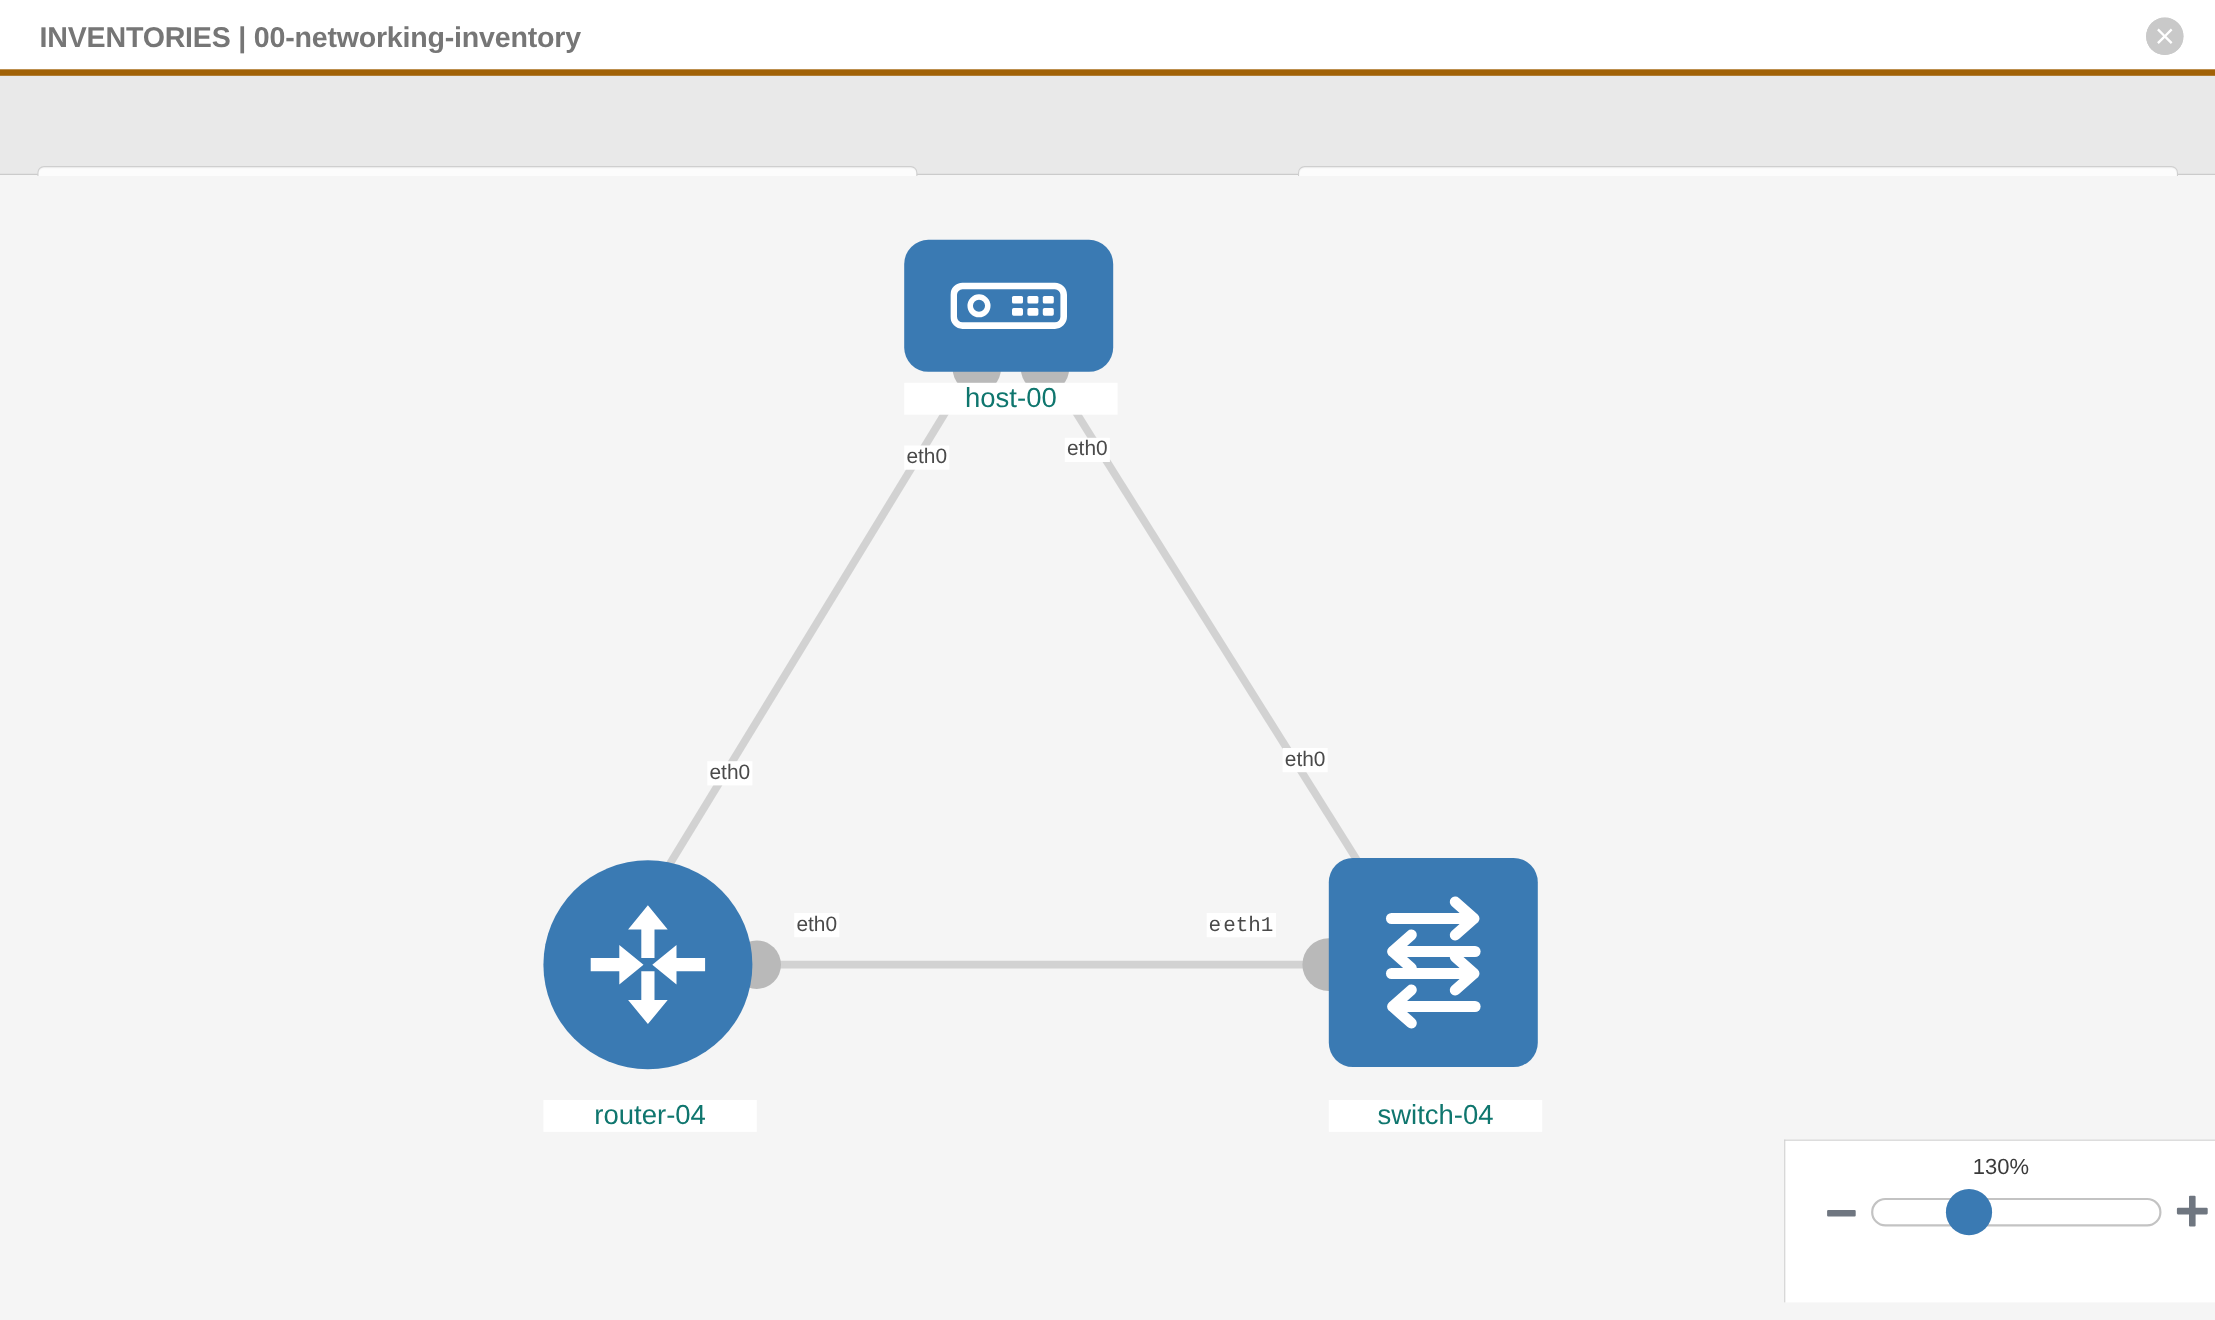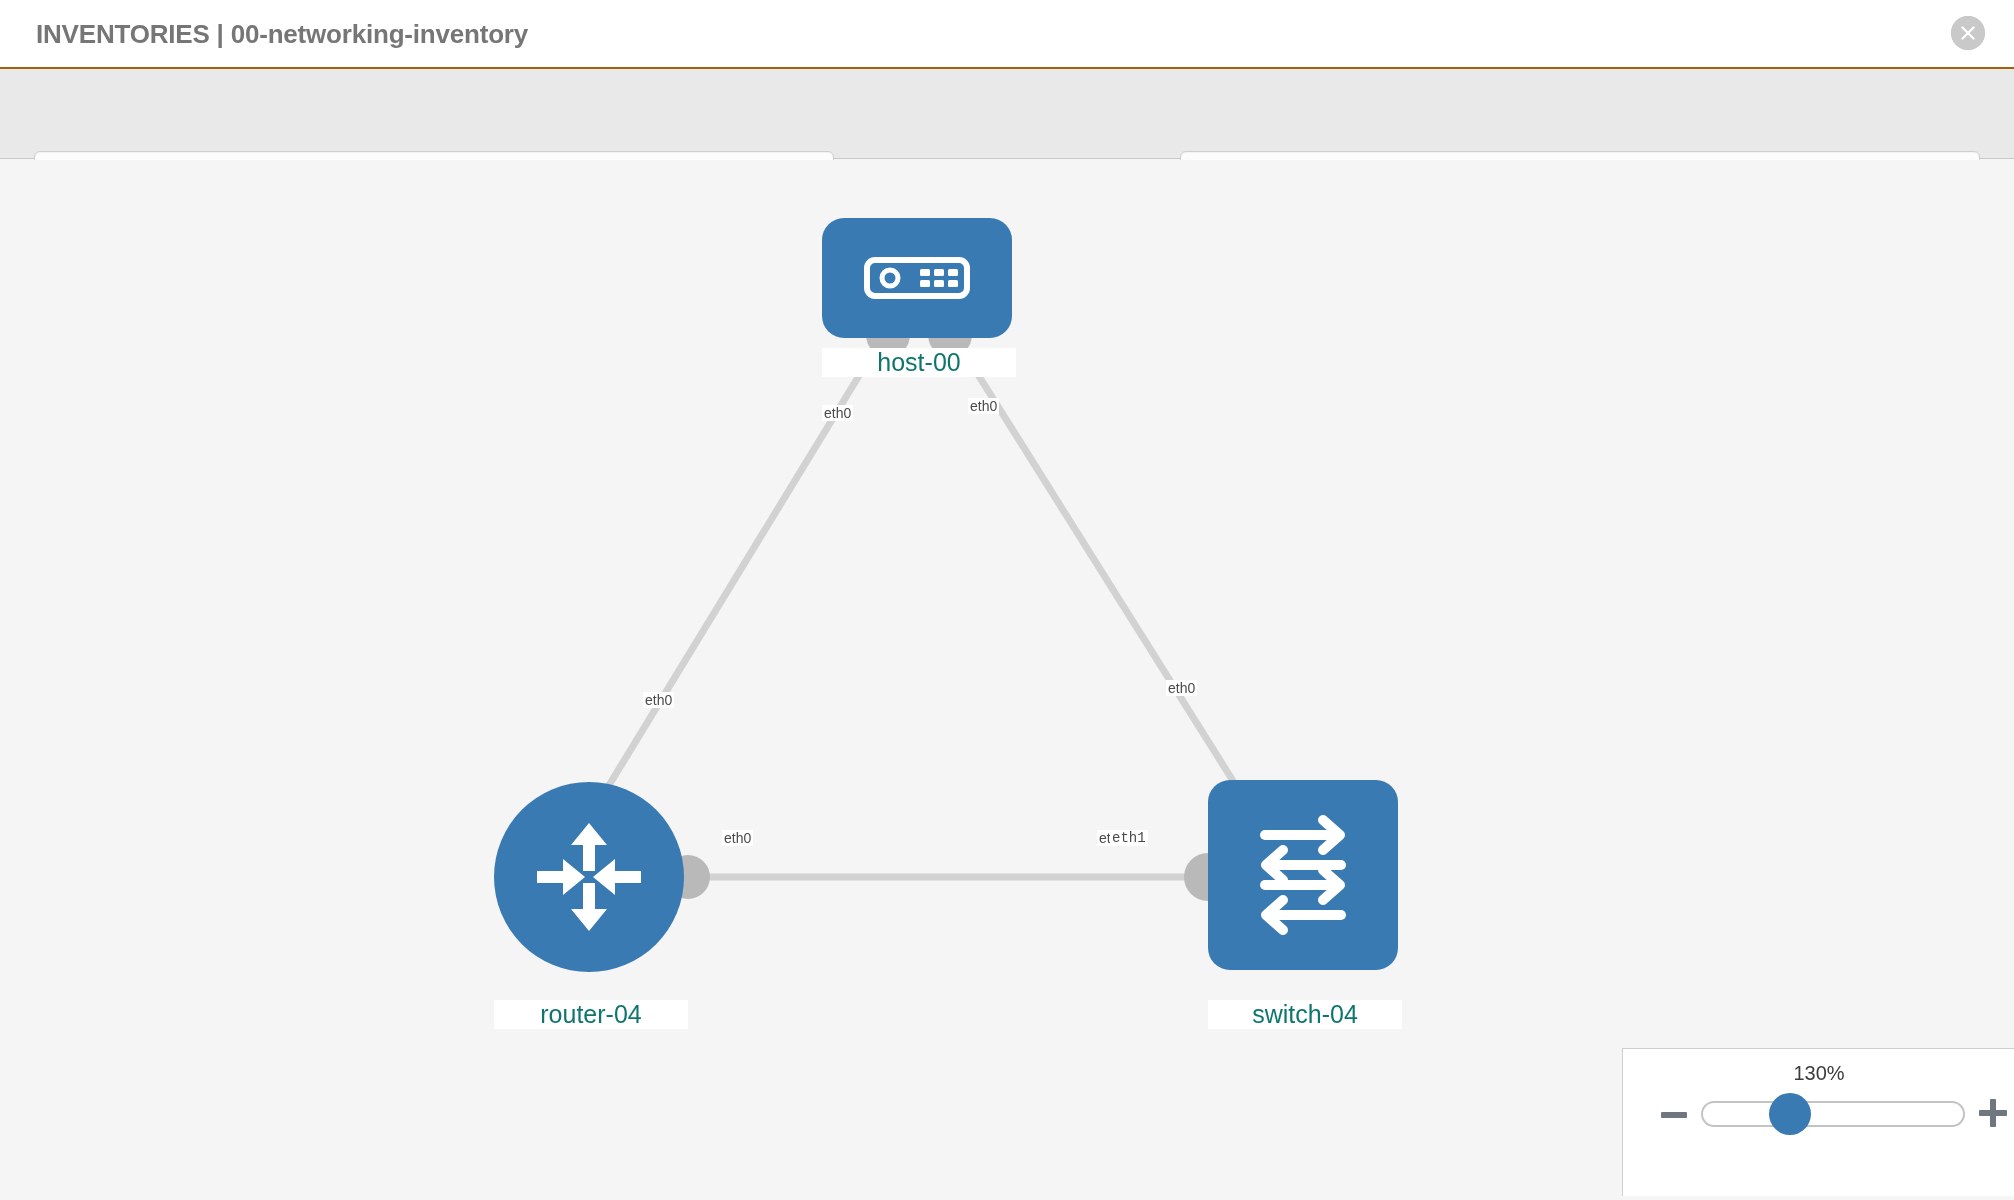--- a/index.html
+++ b/index.html
@@ -8,21 +8,21 @@
     background:#f5f5f5;
     font-family:"Liberation Sans","DejaVu Sans",sans-serif;
     overflow:hidden;
     position:relative;
   }
 
   
   #header{
     position:absolute;left:0;top:0;width:2014px;height:69px;
     background:#ffffff;
-    border-bottom:2px solid #a16207;
+    border-bottom:6px solid #a16207;
     box-sizing:border-box;
   }
   #page-title{
     position:absolute;left:36px;top:19px;
     font-size:26px;font-weight:bold;color:#767676;
     letter-spacing:-0.2px;white-space:nowrap;
   }
   #close-btn{
     position:absolute;right:29px;top:16px;
     width:34px;height:34px;border-radius:50%;
@@ -99,28 +99,28 @@
   #node-router .node-shape{width:190px;height:190px;border-radius:50%;}
   #router-label{left:494px;top:840px;width:190px;}
 
   
   #node-switch{left:1208px;top:620px;width:190px;height:190px;}
   #node-switch .node-shape{width:190px;height:190px;border-radius:22px;}
   #switch-label{left:1208px;top:840px;width:190px;}
 
   .edge-label{
     position:absolute;
-    font-size:14px;color:#4a4a4a;
+    font-size:19px;color:#4a4a4a;
     background:#ffffff;
     white-space:nowrap;padding:0 2px;
   }
 
   
   #zoom-panel{
-    position:absolute;right:0;bottom:4px;width:392px;height:148px;
+    position:absolute;right:0;bottom:16px;width:392px;height:148px;
     background:#ffffff;border:1px solid #cfcfcf;border-right:none;border-bottom:none;
     box-sizing:border-box;
   }
   #zoom-level{
     position:absolute;top:13px;left:0;width:392px;text-align:center;
     font-size:20px;color:#3b3b3b;
   }
   #zoom-minus{
     position:absolute;left:38px;top:63px;width:26px;height:6px;
     background:#6f7680;border-radius:1px;cursor:pointer;

